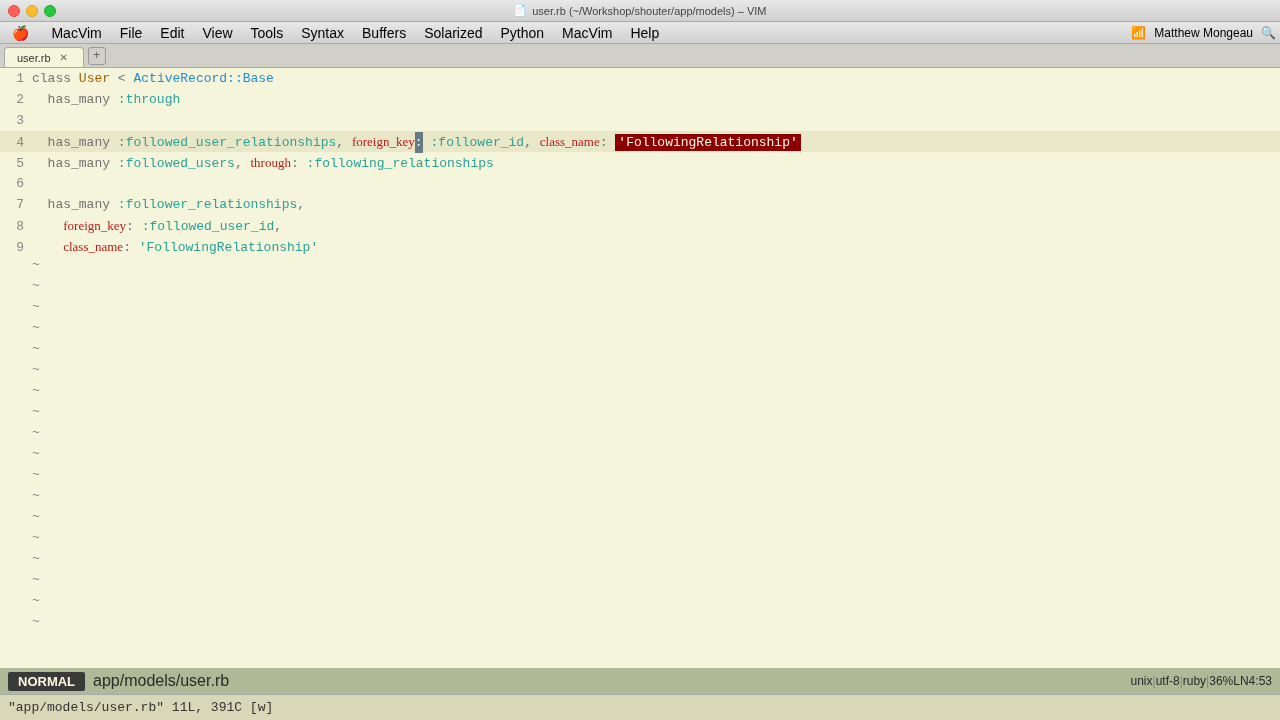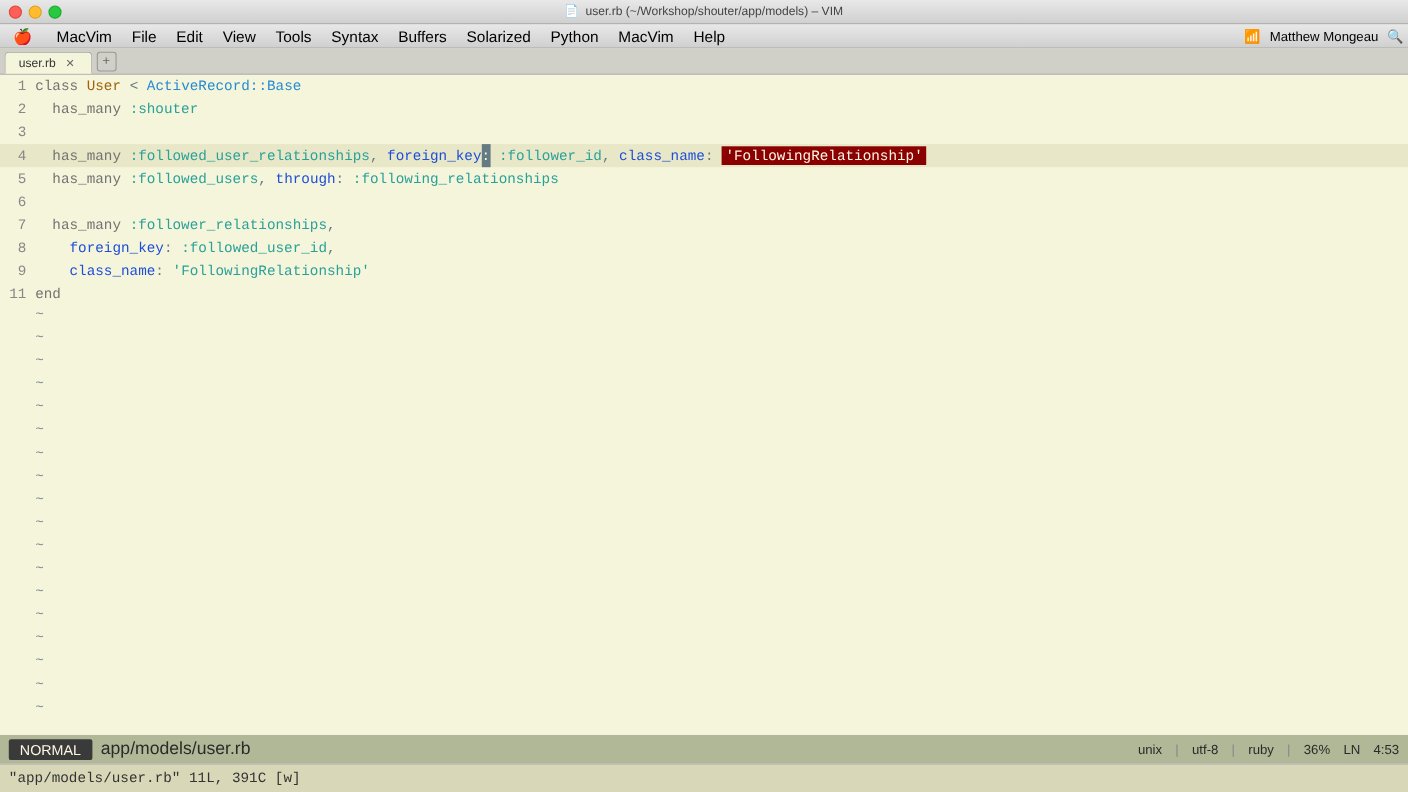--- a/index.html
+++ b/index.html
@@ -188,49 +188,48 @@
       color: #fdf6e3;
       padding: 1px 3px;
     }
     .cursor-pos {
       background: #657b83;
       color: #fdf6e3;
       display: inline-block;
       width: 8px;
     }
     .punct { color: #657b83; }
-    .param { color: #1d4ed8; }
+    .param { color: #b91c1c; font-family: Liberation Serif, serif; }
 
     
     #statusbar {
       height: 26px;
       background: #b0b898;
       display: flex;
       align-items: center;
       padding: 0 8px;
       font-family: -apple-system, sans-serif;
       font-size: 12px;
       gap: 8px;
     }
     .status-mode {
       background: #3a3a3a;
       color: #fdf6e3;
       padding: 2px 10px;
-      font-weight: normal;
+      font-weight: bold;
       font-size: 13px;
       border-radius: 2px;
     }
     .status-file {
       color: #2a2a2a;
       font-size: 16px;
     }
     .status-right {
       margin-left: auto;
       display: flex;
-      gap: 12px;
       color: #2a2a2a;
       font-size: 12px;
     }
     .status-sep { color: #888; }
 
     
     #cmdline {
       height: 26px;
       background: #d8d8b8;
       display: flex;
@@ -287,21 +286,21 @@
 <div id="editor">
   <div class="code-area">
 
     <div class="code-line">
       <span class="line-num">1</span>
       <span class="line-content"><span class="kw">class</span> <span class="cls">User</span> <span class="punct">&lt;</span> <span class="builtin">ActiveRecord::Base</span></span>
     </div>
 
     <div class="code-line">
       <span class="line-num">2</span>
-      <span class="line-content">  <span class="kw">has_many</span> <span class="symbol">:shouter</span></span>
+      <span class="line-content">  <span class="kw">has_many</span> <span class="symbol">:through</span></span>
     </div>
 
     <div class="code-line">
       <span class="line-num">3</span>
       <span class="line-content"></span>
     </div>
 
     <div class="code-line active-line">
       <span class="line-num">4</span>
       <span class="line-content">  <span class="kw">has_many</span> <span class="symbol">:followed_user_relationships</span><span class="punct">,</span> <span class="param">foreign_key</span><span class="cursor-pos">:</span> <span class="symbol">:follower_id</span><span class="punct">,</span> <span class="param">class_name</span><span class="punct">:</span> <span class="highlight-box">'FollowingRelationship'</span></span>
@@ -326,24 +325,20 @@
       <span class="line-num">8</span>
       <span class="line-content">    <span class="param">foreign_key</span><span class="punct">:</span> <span class="symbol">:followed_user_id</span><span class="punct">,</span></span>
     </div>
 
     <div class="code-line">
       <span class="line-num">9</span>
       <span class="line-content">    <span class="param">class_name</span><span class="punct">:</span> <span class="string">'FollowingRelationship'</span></span>
     </div>
 
 
-    <div class="code-line">
-      <span class="line-num">11</span>
-      <span class="line-content"><span class="kw">end</span></span>
-    </div>
 
     <div class="tilde-line">
         <span class="tilde-num"></span>
         <span class="tilde-char">~</span>
       </div>
     <div class="tilde-line">
         <span class="tilde-num"></span>
         <span class="tilde-char">~</span>
       </div>
     <div class="tilde-line">

